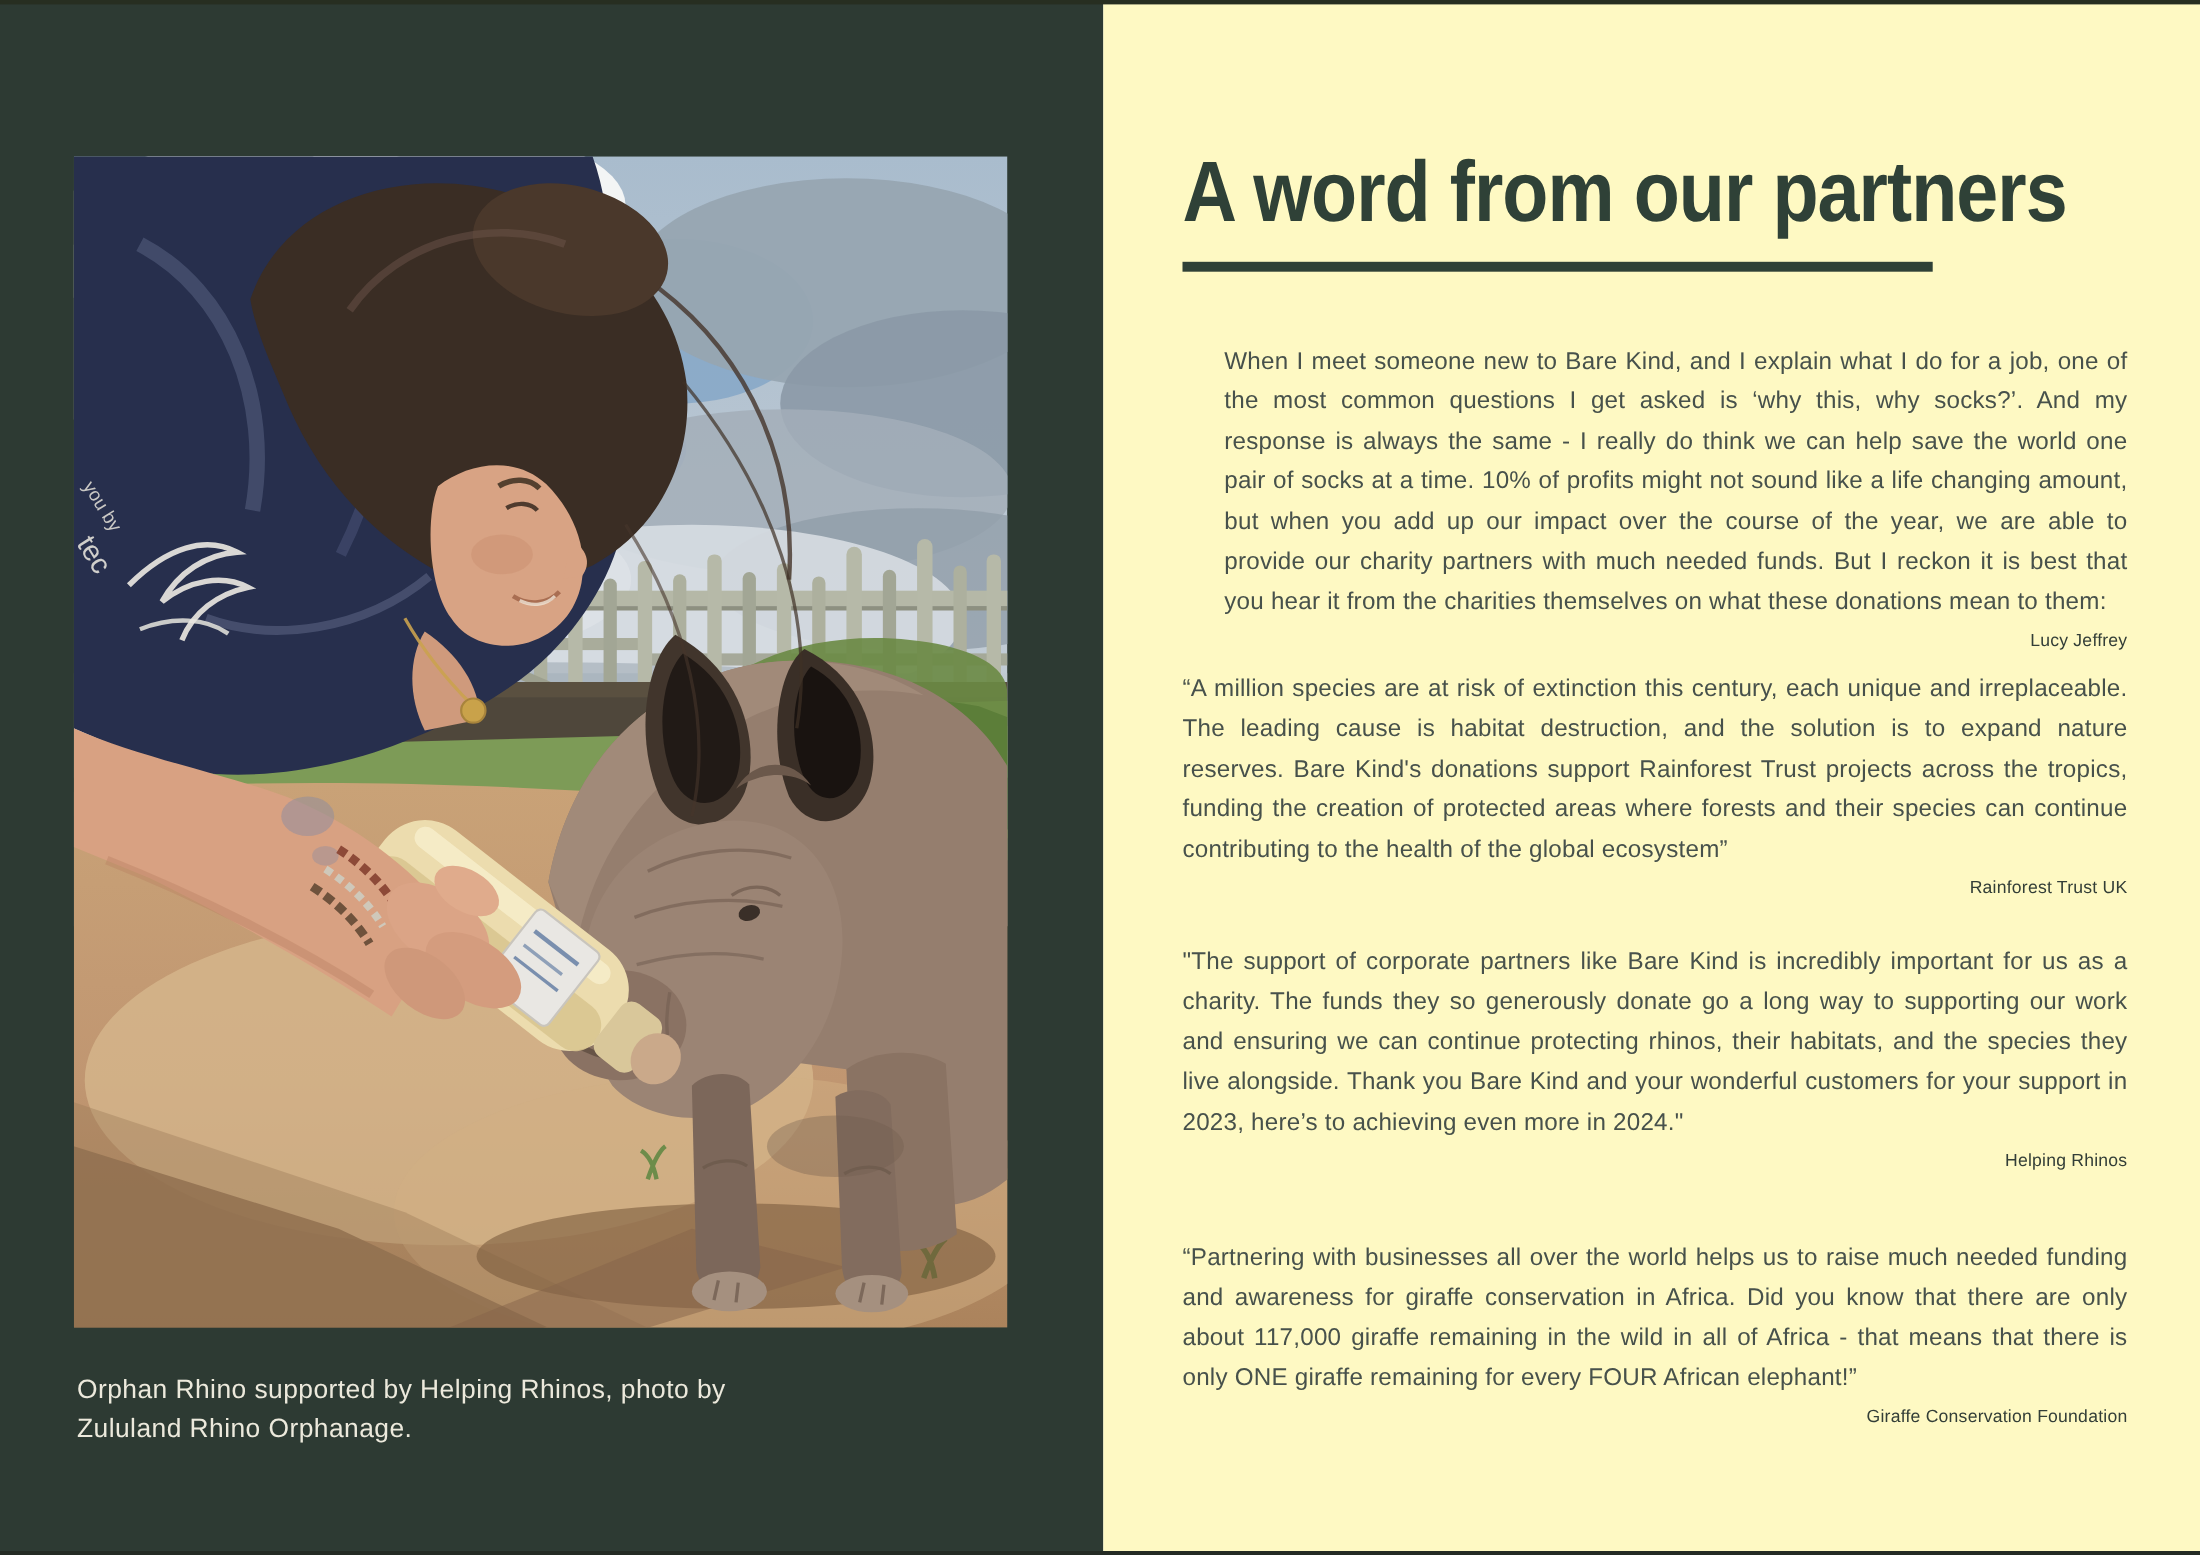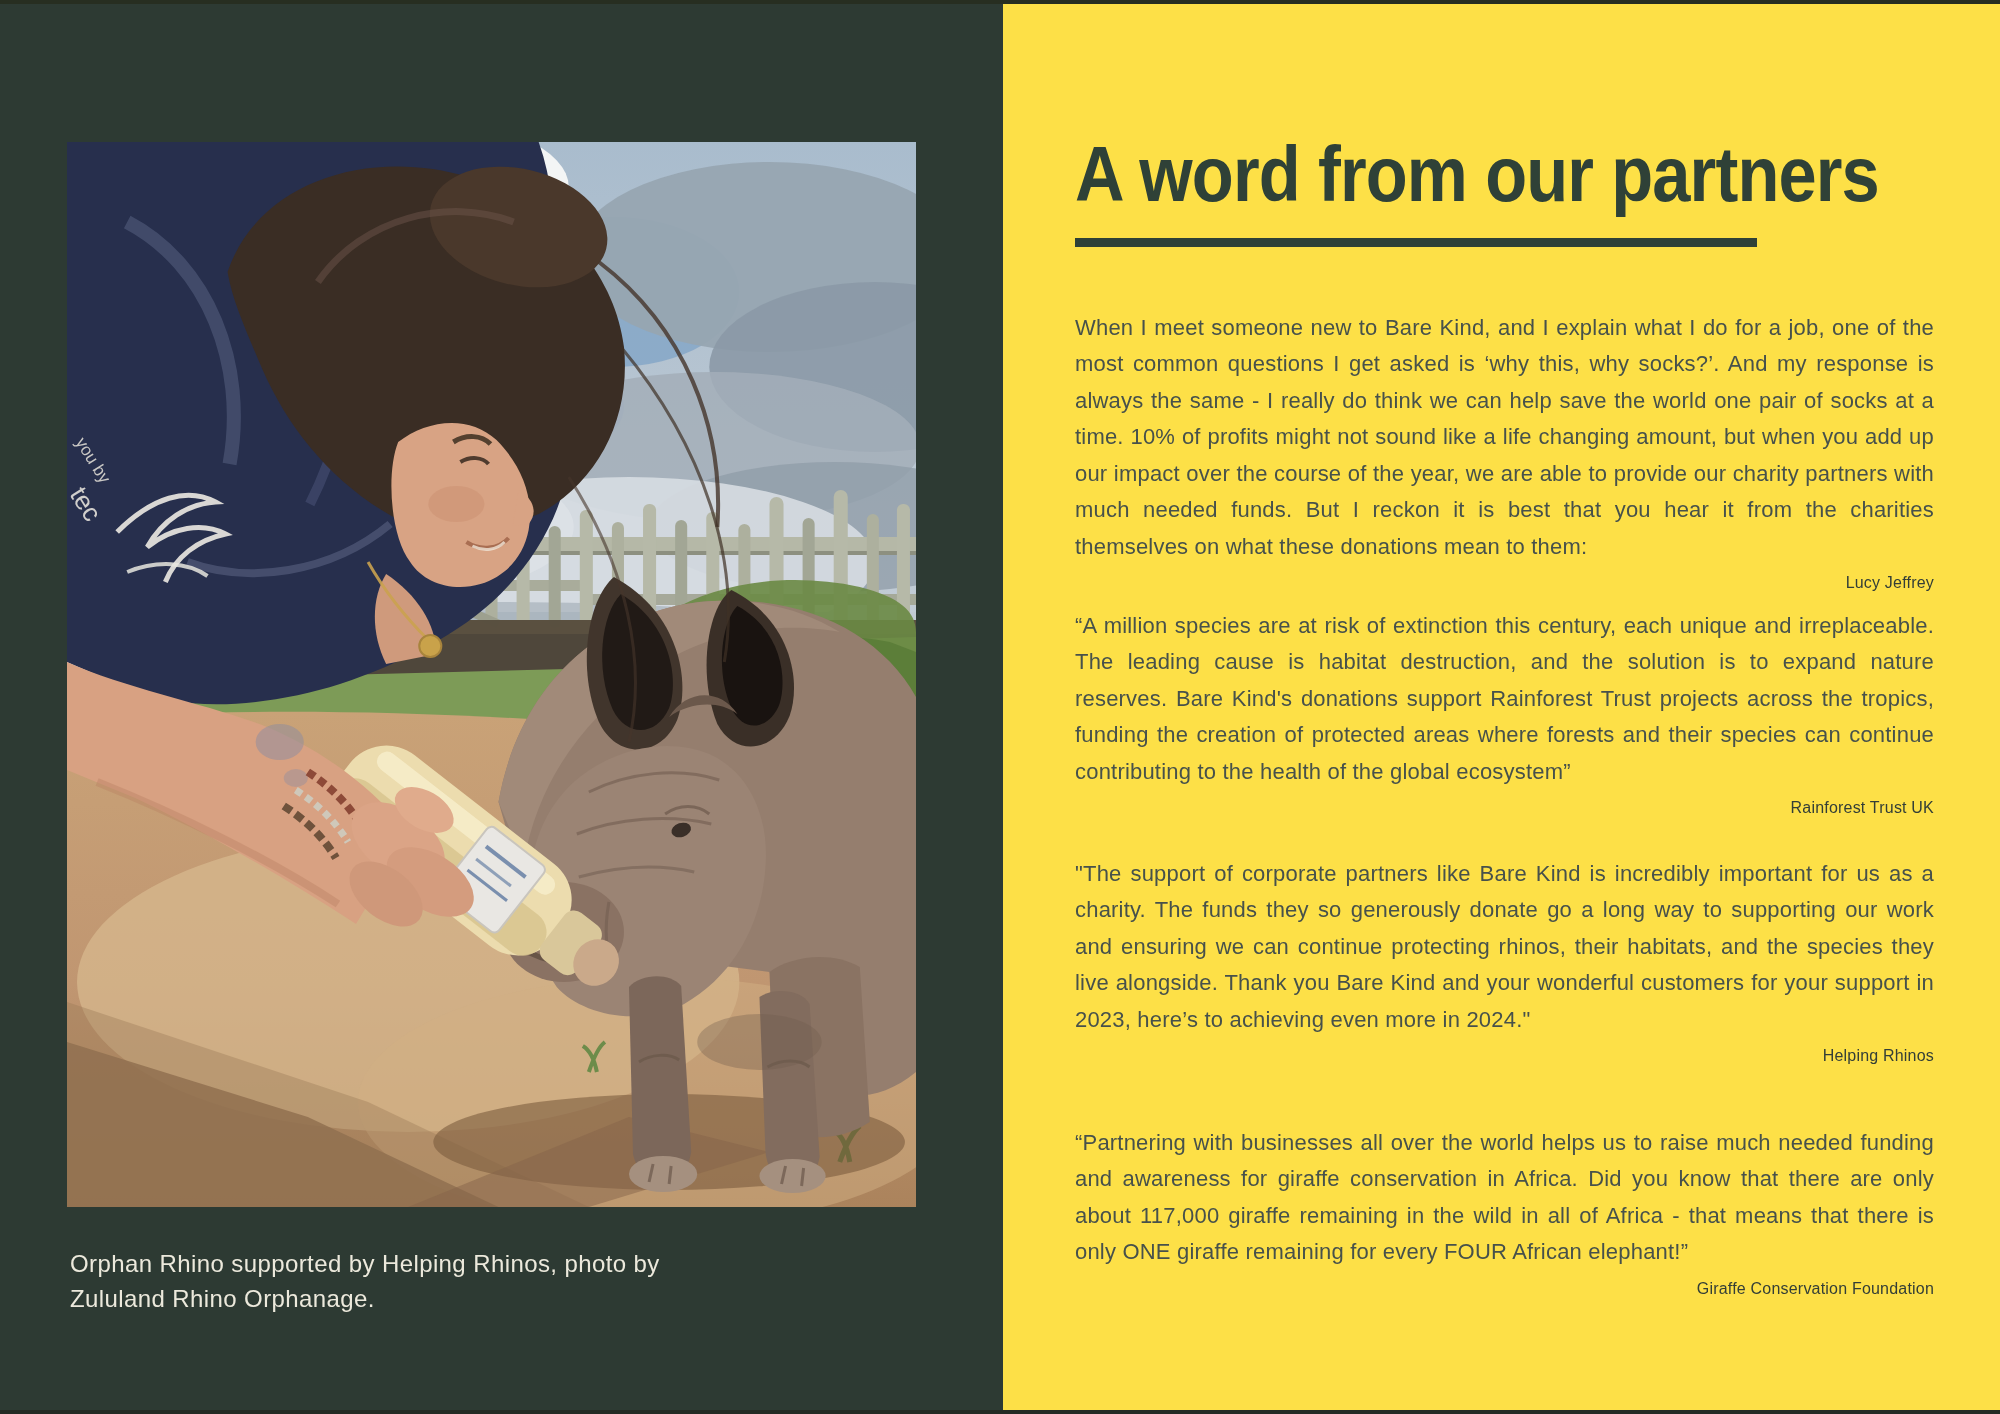--- a/index.html
+++ b/index.html
@@ -30,21 +30,21 @@
     position: absolute; left: 70px; top: 1246px;
     width: 640px;
     font-size: 24px; font-weight: 300;
     line-height: 35px; letter-spacing: 0.4px;
     color: #ece9dc;
   }
 
   .right-panel {
     position: absolute; left: 1003px; top: 0;
     width: 997px; height: 1414px;
-    background: #fde047;
+    background: #fef9c3;
   }
   .content {
     position: absolute; left: 72px; top: 0;
     width: 859px;
   }
   .heading {
     margin-top: 134px;
     font-size: 78px; font-weight: bold;
     letter-spacing: -1px; line-height: 1.05;
     color: #2f4137;
@@ -56,21 +56,21 @@
     width: 682px; height: 9px;
     background: #2f4137;
     margin-top: 22px;
   }
   .para {
     font-size: 22px; font-weight: 300;
     line-height: 36.5px; letter-spacing: 0.2px;
     text-align: justify;
     color: #47514b;
   }
-  .para.intro { margin-top: 63px; }
+  .para.intro { margin-top: 63px; margin-left: 38px; }
   .para.q1 { margin-top: 6px; }
   .para.q2 { margin-top: 29px; }
   .para.q3 { margin-top: 50px; }
   .attribution {
     font-size: 16px; font-weight: normal;
     line-height: 36.5px; letter-spacing: 0.2px;
     text-align: right;
     color: #333e37;
   }
 </style>

